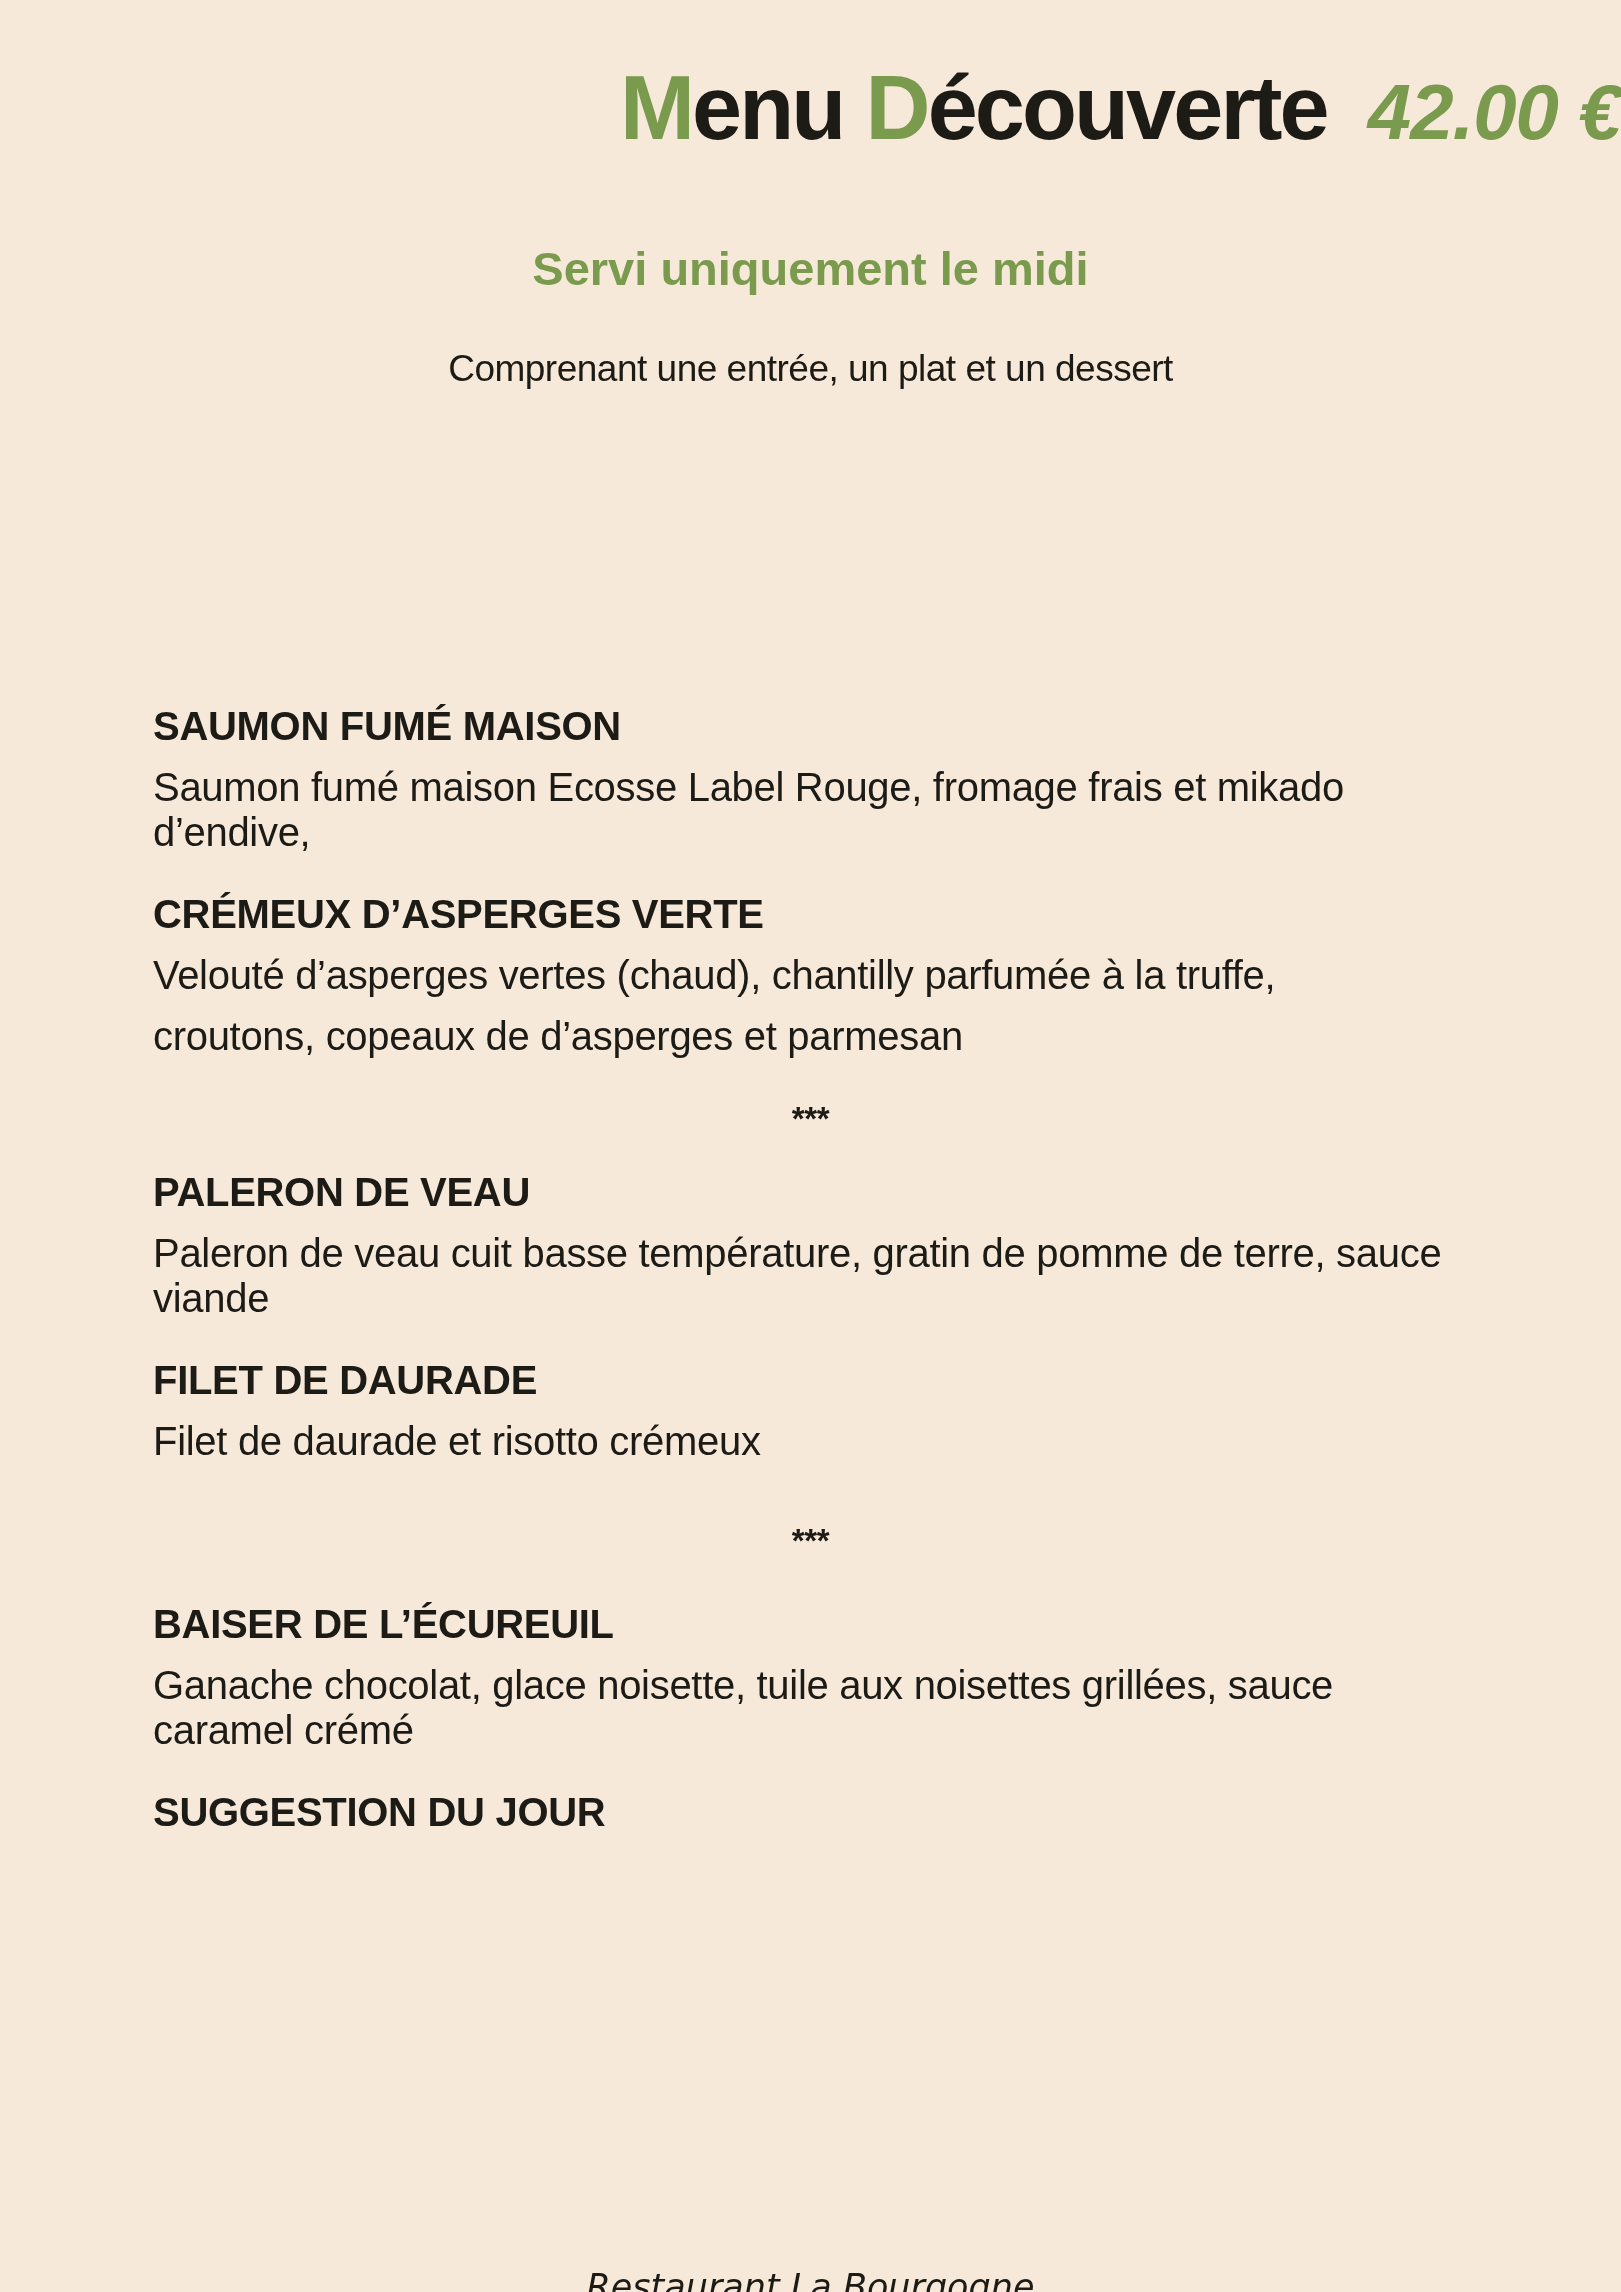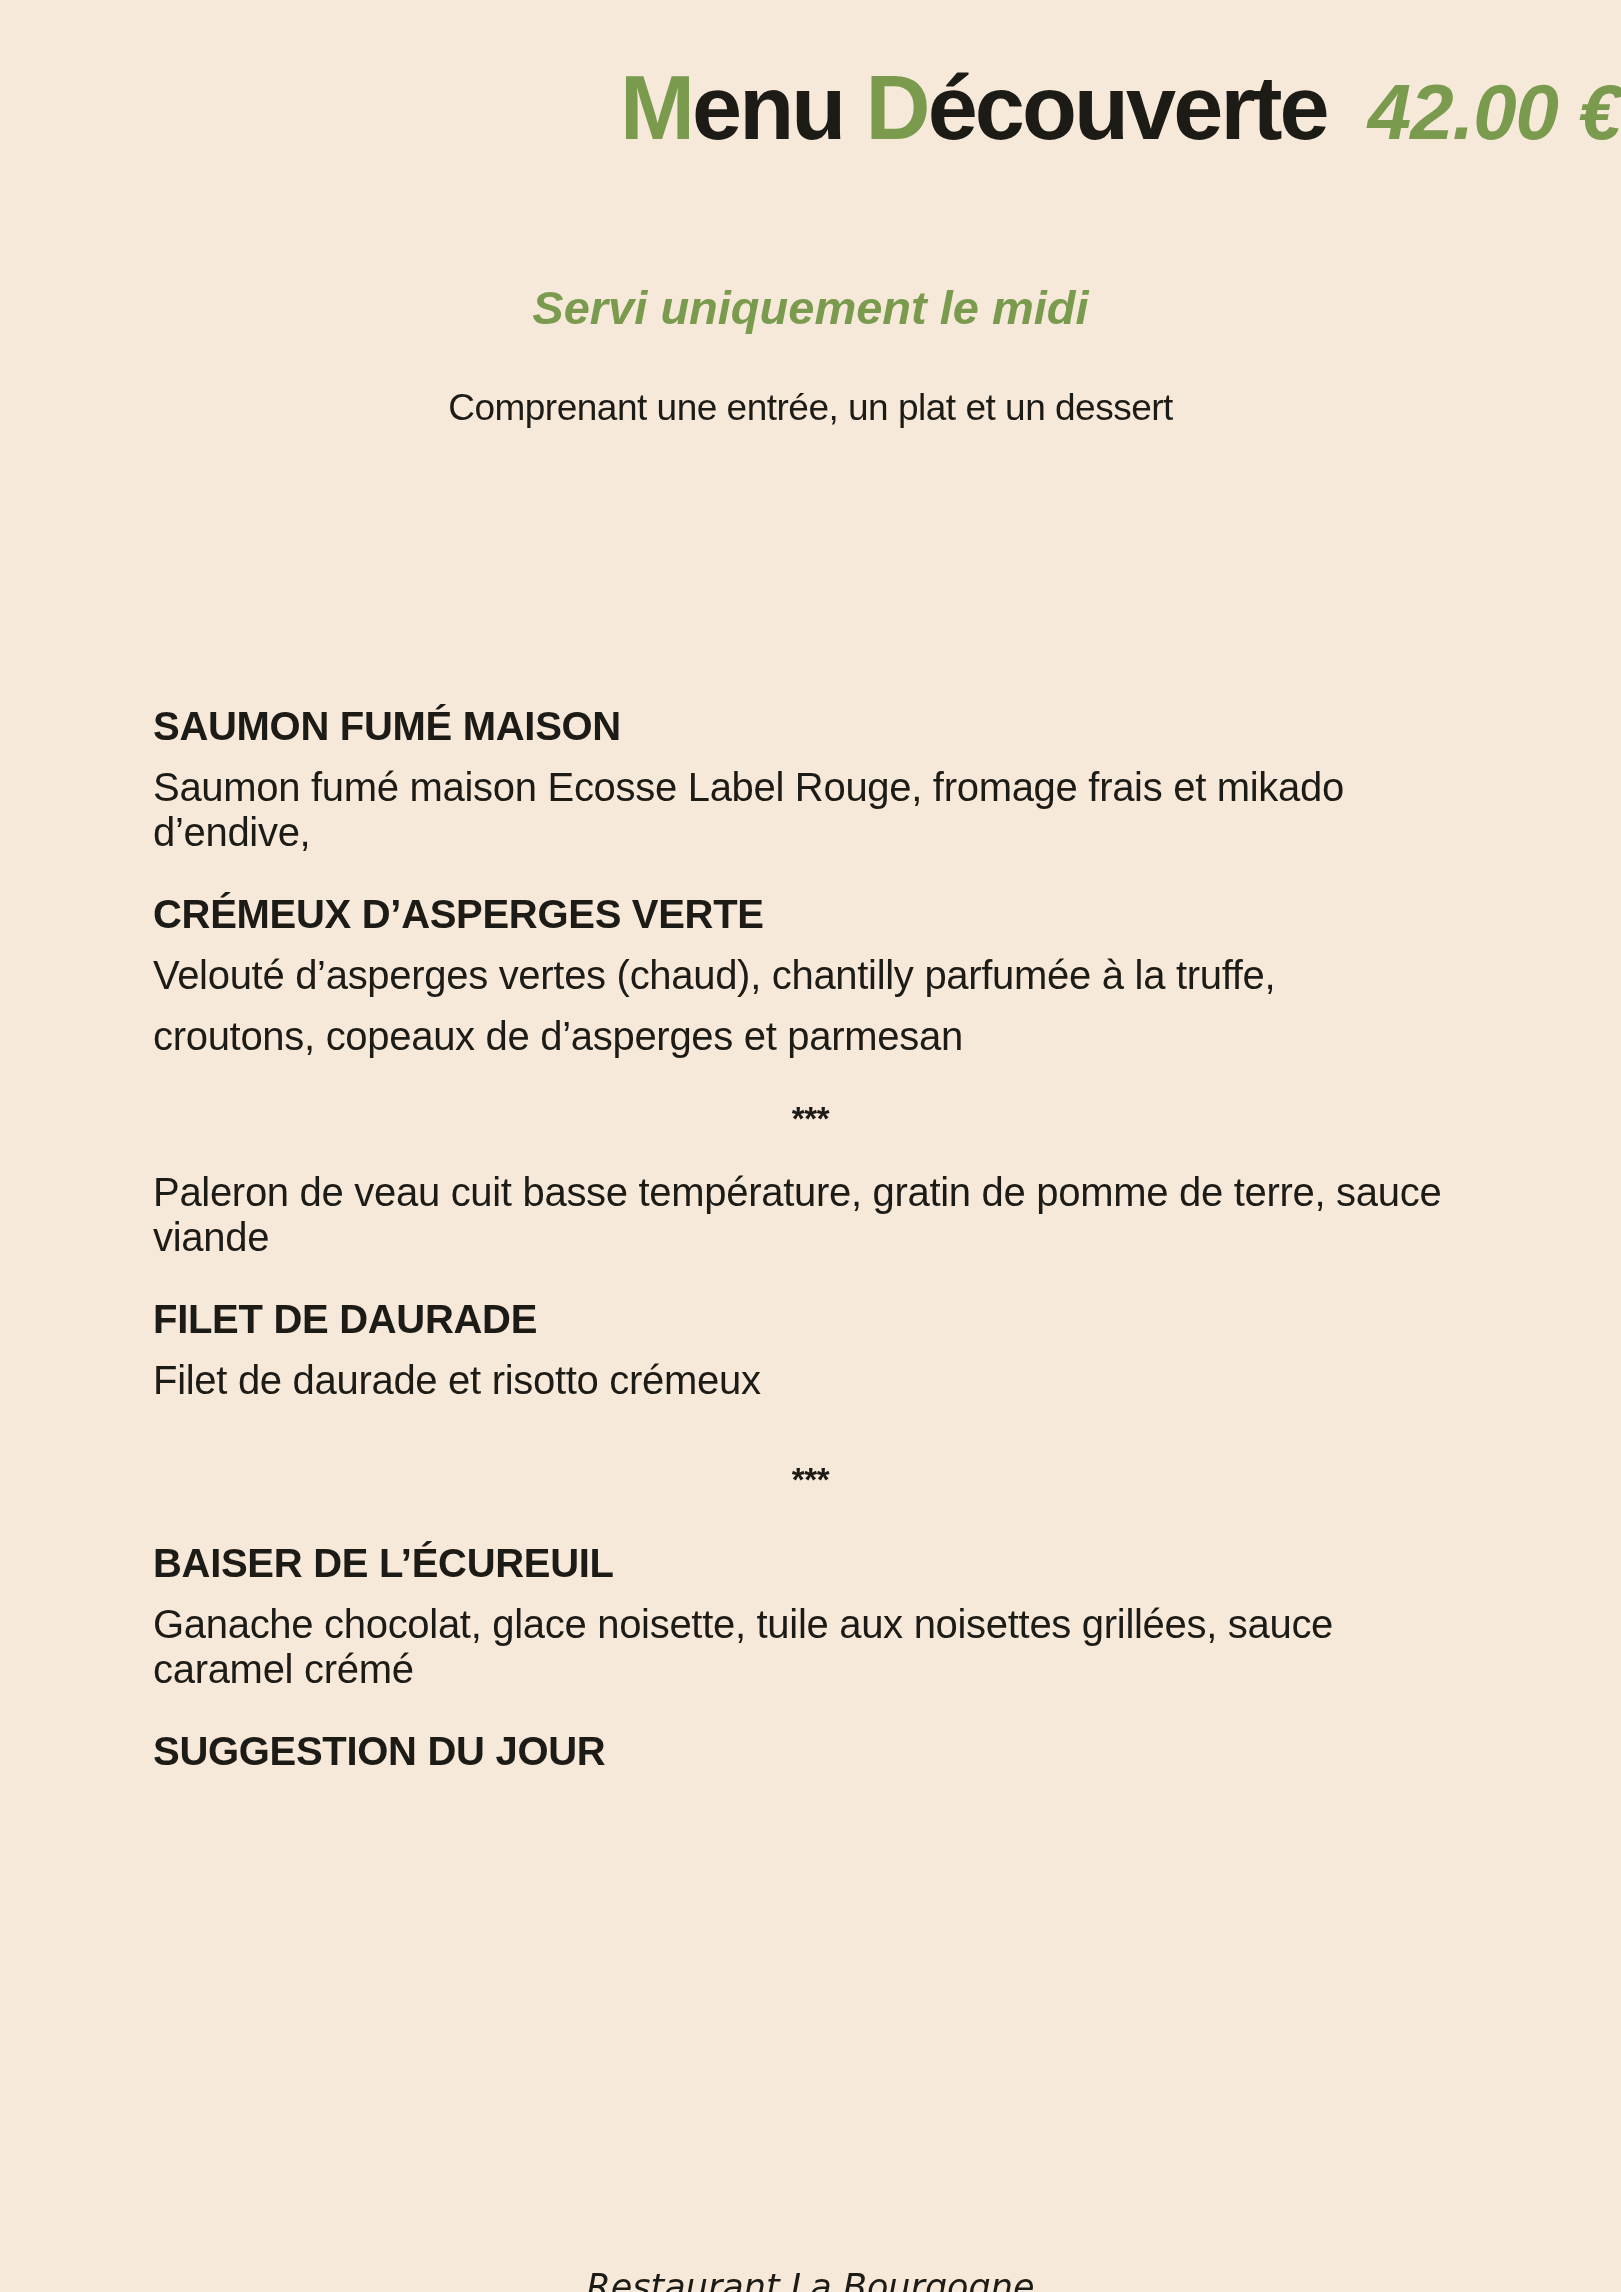--- a/index.html
+++ b/index.html
@@ -39,25 +39,24 @@
     font-size: 78px;
     font-weight: bold;
     font-style: italic;
     color: #7a9b4e;
     margin-left: 41px;
     letter-spacing: -1px;
   }
 
   
   .subtitle {
-    margin-top: 101px;
+    margin-top: 62px;
     text-align: center;
     font-size: 47px;
     font-weight: bold;
-    font-style: italic;
     color: #7a9b4e;
     line-height: 57px;
   }
   .description {
     margin-top: 49px;
     text-align: center;
     font-size: 37px;
     font-weight: normal;
     line-height: 45px;
     letter-spacing: -0.5px;
@@ -136,20 +135,21 @@
 
     <section class="course">
       <h3>CRÉMEUX D’ASPERGES VERTE</h3>
       <p>Velouté d’asperges vertes (chaud), chantilly parfumée à la truffe,</p>
       <p>croutons, copeaux de d’asperges et parmesan</p>
     </section>
 
     <div class="separator separator-1">***</div>
 
     <section class="course">
+      <h3>PALERON DE VEAU</h3>
       <p>Paleron de veau cuit basse température, gratin de pomme de terre, sauce viande</p>
     </section>
 
     <section class="course">
       <h3>FILET DE DAURADE</h3>
       <p>Filet de daurade et risotto crémeux</p>
     </section>
 
     <div class="separator separator-2">***</div>
 

